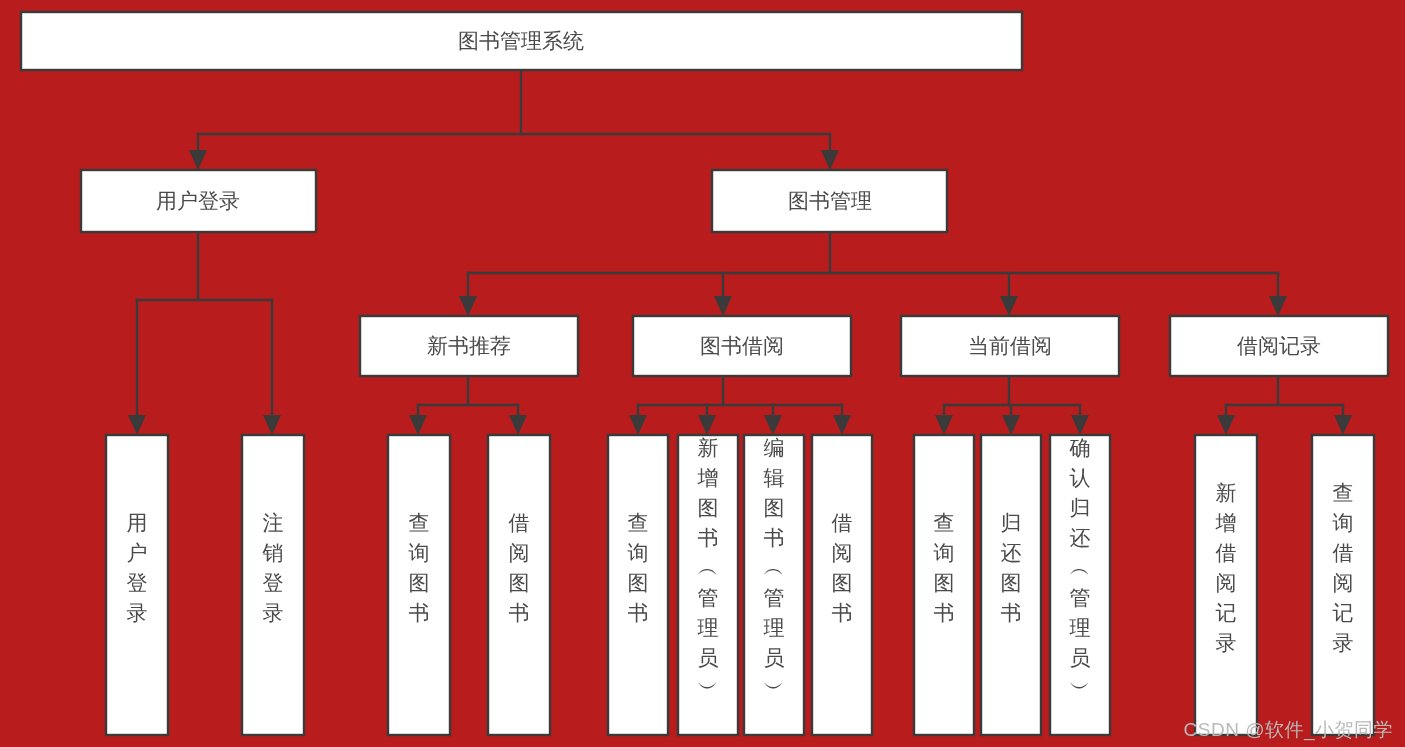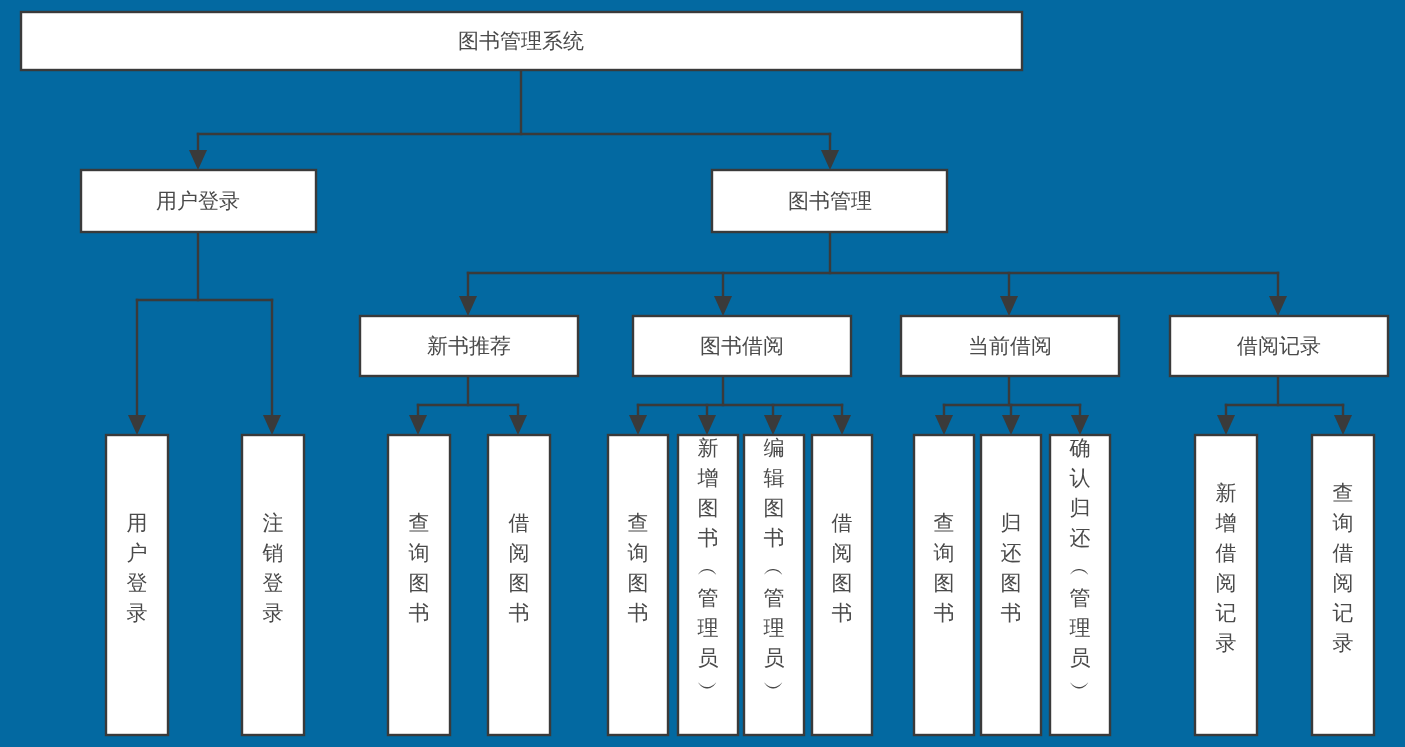--- a/index.html
+++ b/index.html
@@ -11,21 +11,21 @@
     width: 1405px;
     height: 747px;
     font-family: "Liberation Sans", "DejaVu Sans", sans-serif;
     overflow: hidden;
     position: relative;
   }
   #diagram-root {
     position: relative;
     width: 1405px;
     height: 747px;
-    background: #0369a1;
+    background: #b91c1c;
   }
   svg#flow {
     position: absolute;
     left: 0;
     top: 0;
     width: 1405px;
     height: 747px;
   }
   .node-box {
     fill: #ffffff;
@@ -234,13 +234,14 @@
     <g>
       <rect class="node-box" x="1195" y="435" width="62" height="300"></rect>
       <text class="node-label-v" x="1226" y="500"><tspan x="1226" y="500">新</tspan><tspan x="1226" y="530">增</tspan><tspan x="1226" y="560">借</tspan><tspan x="1226" y="590">阅</tspan><tspan x="1226" y="620">记</tspan><tspan x="1226" y="650">录</tspan></text>
     </g>
     <g>
       <rect class="node-box" x="1312" y="435" width="62" height="300"></rect>
       <text class="node-label-v" x="1343" y="500"><tspan x="1343" y="500">查</tspan><tspan x="1343" y="530">询</tspan><tspan x="1343" y="560">借</tspan><tspan x="1343" y="590">阅</tspan><tspan x="1343" y="620">记</tspan><tspan x="1343" y="650">录</tspan></text>
     </g>
   </svg>
 
+  <div class="watermark">CSDN @软件_小贺同学</div>
 </div>
 
 </body></html>

